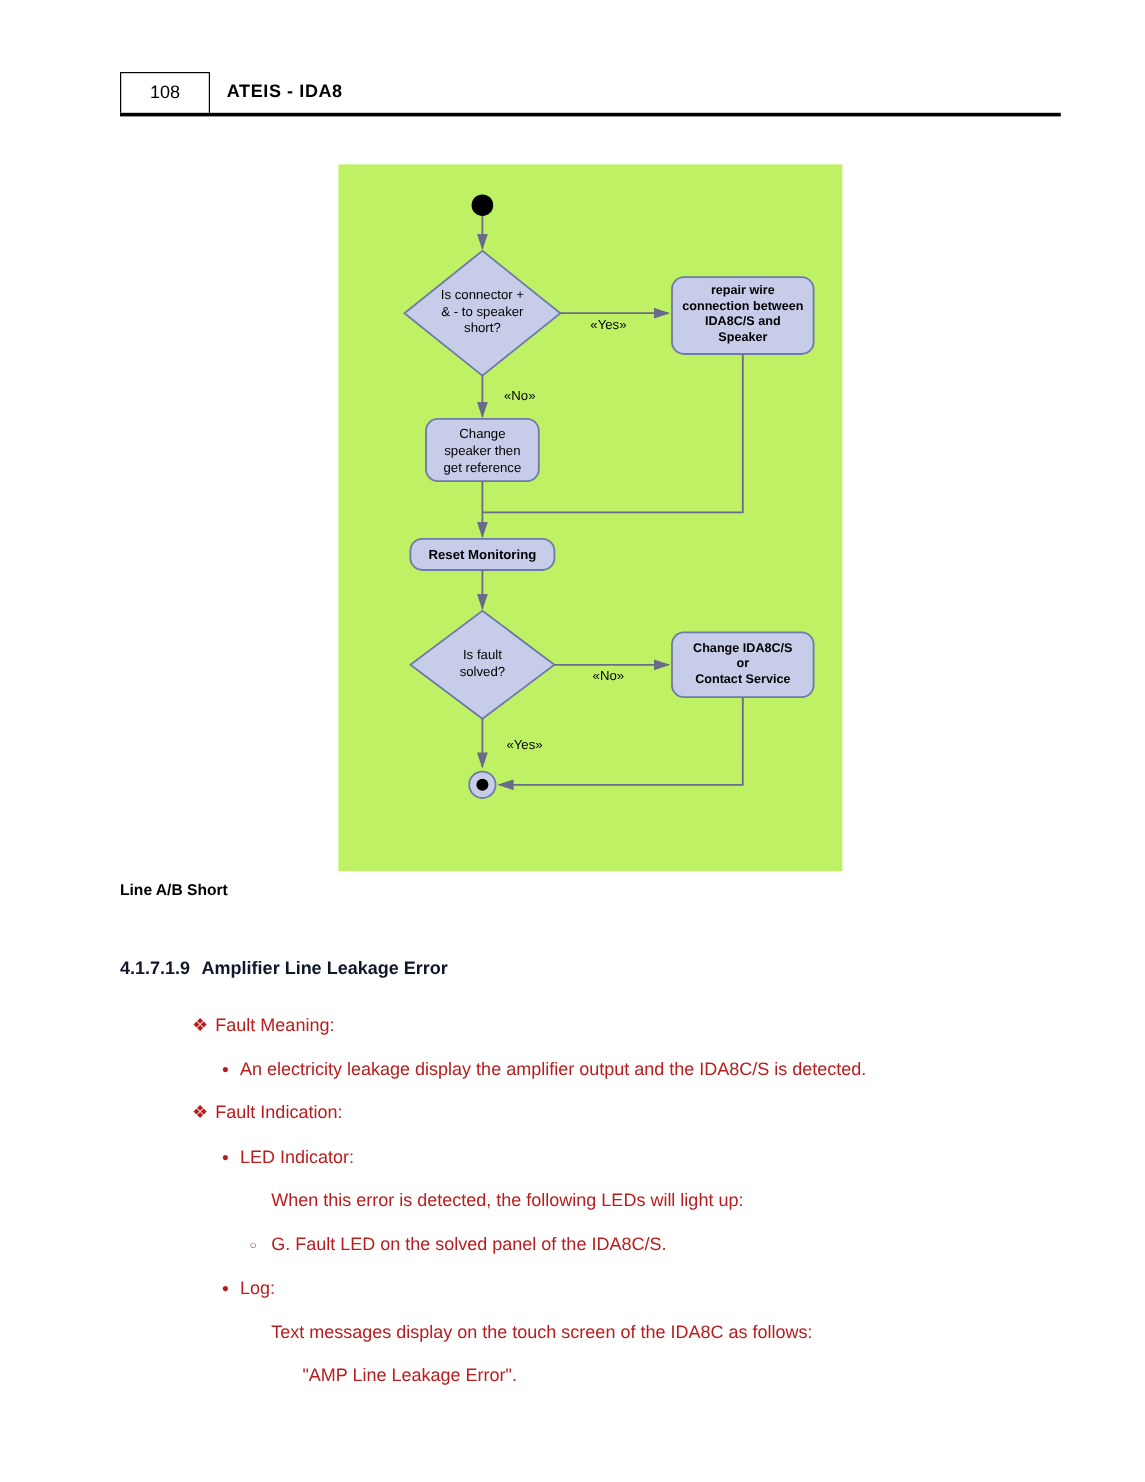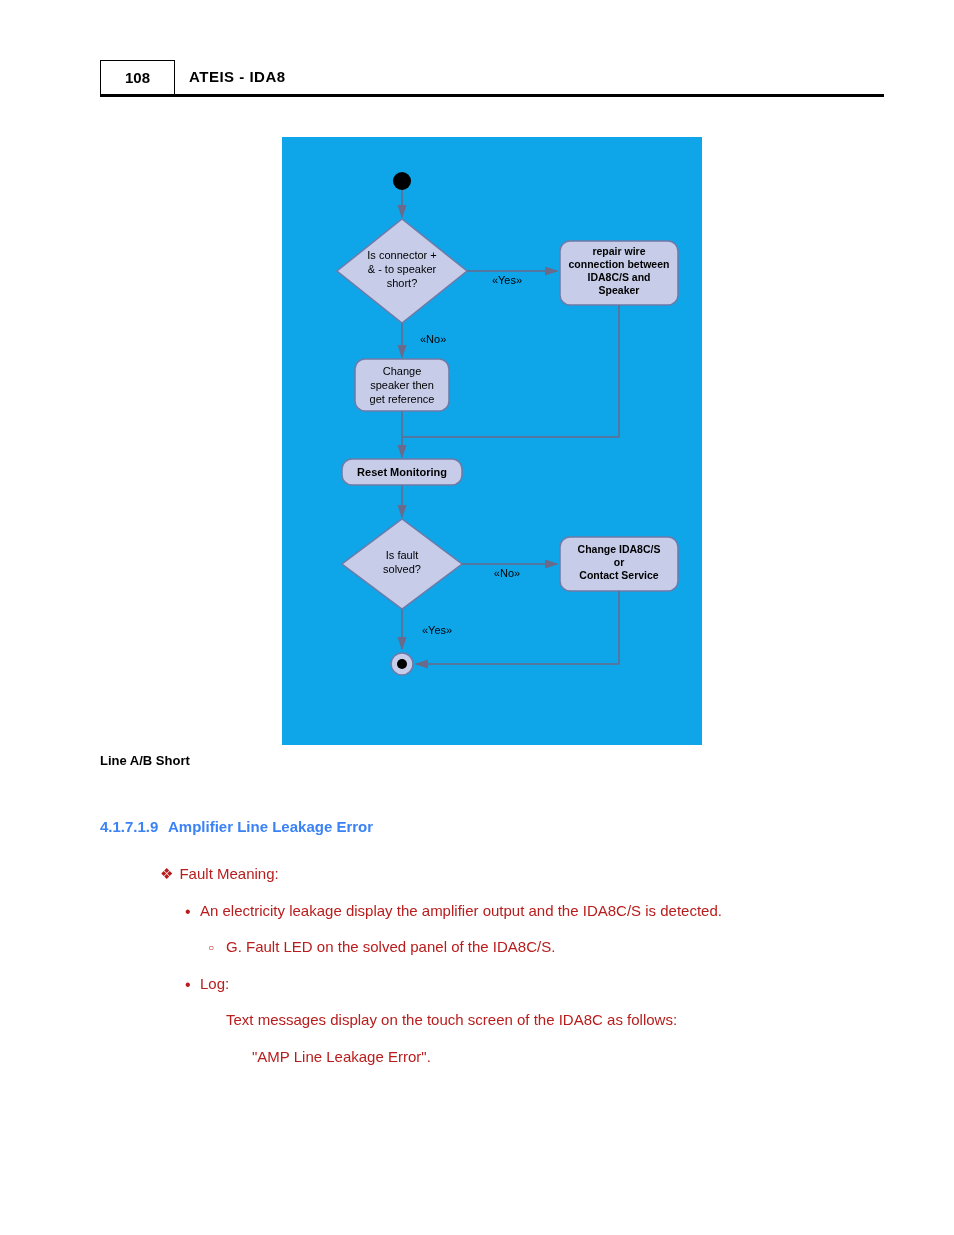--- a/index.html
+++ b/index.html
@@ -17,49 +17,49 @@
   .header {
     border-bottom: 3px solid #000;
     display: flex;
     align-items: stretch;
     margin-bottom: 40px;
   }
   .page-num-box {
     border: 1px solid #000;
     border-bottom: none;
     padding: 8px 24px;
-    font-weight: bold;
+    font-weight: normal;
     font-size: 15px;
   }
   .doc-title {
     padding: 8px 14px;
     font-weight: bold;
     font-size: 15px;
     letter-spacing: 0.5px;
   }
   .diagram-container {
     text-align: center;
     margin: 0 auto 10px auto;
   }
   .diagram {
-    background: #0ea5e9;
+    background: #bef264;
     display: inline-block;
-    padding: 22px 20px;
+    padding: 12px 20px;
   }
   .caption {
     font-weight: bold;
     font-size: 13px;
     text-align: left;
     margin: 8px 0 50px 0;
   }
   .section-heading {
     font-weight: bold;
     font-size: 15px;
     margin: 20px 0 28px 0;
-    color: #3b82f6;
+    color: #0f172a;
   }
   .sec-num { margin-right: 6px; }
   .content {
     font-size: 15px;
     color: #b91c1c;
     line-height: 1.5;
   }
   .lvl1 {
     margin-left: 60px;
     margin-bottom: 14px;
@@ -180,21 +180,24 @@
 
   <div class="section-heading">
     <span class="sec-num">4.1.7.1.9</span>
     <span>Amplifier Line Leakage Error</span>
   </div>
 
   <div class="content">
     <div class="lvl1">Fault Meaning:</div>
     <div class="lvl2">An electricity leakage display the amplifier output and the IDA8C/S is detected.</div>
 
-
+    <div class="lvl1">Fault Indication:</div>
+
+    <div class="lvl2">LED Indicator:</div>
+    <div class="lvl3">When this error is detected, the following LEDs will light up:</div>
     <div class="lvl3-circ">G. Fault LED on the solved panel of the IDA8C/S.</div>
 
     <div class="lvl2">Log:</div>
     <div class="lvl3">Text messages display on the touch screen of the IDA8C as follows:</div>
     <div class="lvl4">"AMP Line Leakage Error".</div>
 
   </div>
 
 </div>
 

